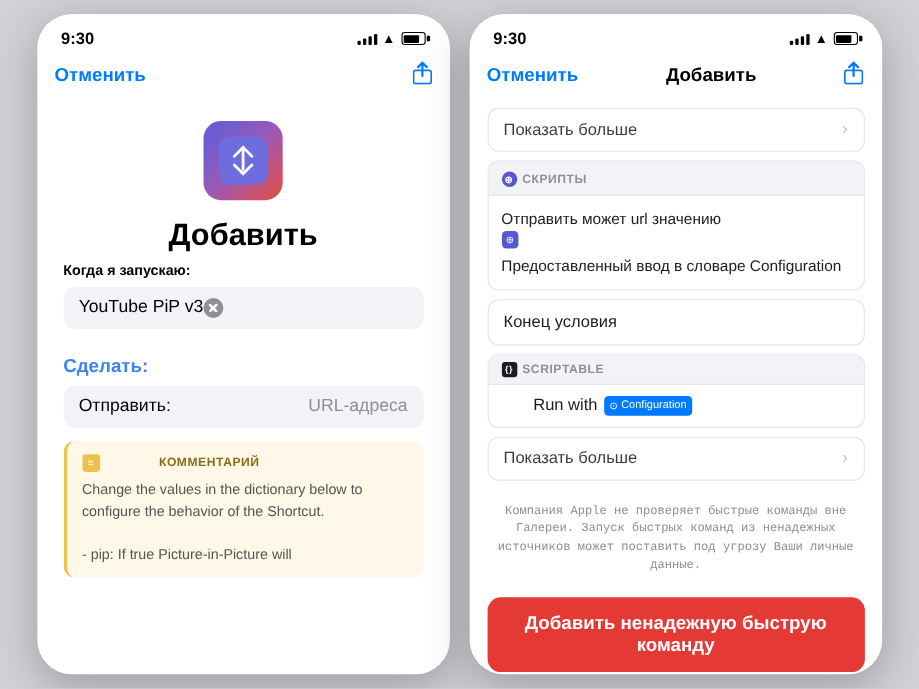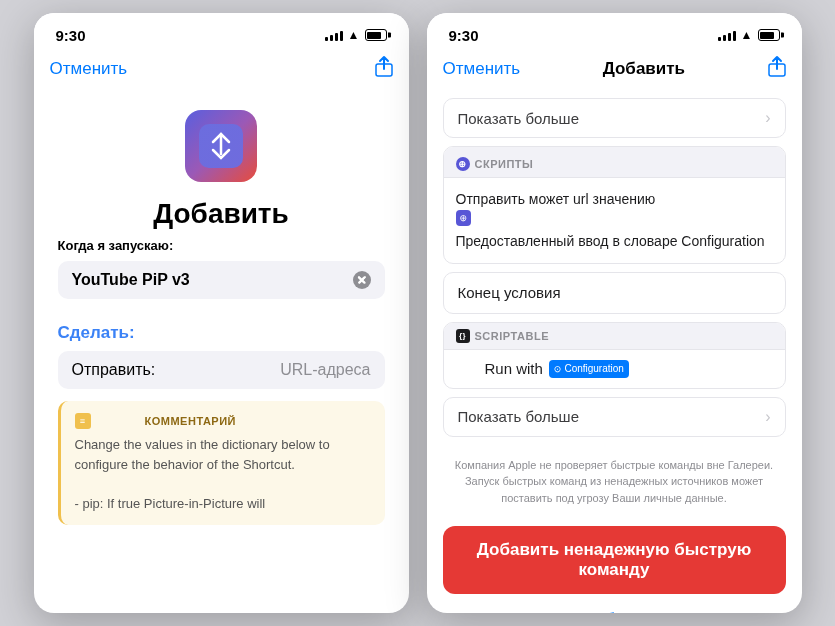--- a/index.html
+++ b/index.html
@@ -18,21 +18,21 @@
     .phones-container {
       display: flex;
       gap: 18px;
       align-items: center;
     }
 
     .phone {
       width: 375px;
       height: 600px;
       background: #fff;
-      border-radius: 20px;
+      border-radius: 31px;
       overflow: hidden;
       box-shadow: 0 10px 40px rgba(0,0,0,0.25);
       position: relative;
       display: flex;
       flex-direction: column;
     }
 
     
     .status-bar {
       display: flex;
@@ -110,21 +110,21 @@
       justify-content: space-between;
       align-items: center;
       padding: 4px 16px 8px;
       background: #fff;
       flex-shrink: 0;
     }
 
     .nav-cancel {
       color: #007aff;
       font-size: 17px;
-      font-weight: 400;
+      font-weight: 700;
       cursor: pointer;
     }
 
     .nav-title {
       font-size: 17px;
       font-weight: 600;
       color: #000;
     }
 
     .nav-share {
@@ -189,23 +189,21 @@
       margin-bottom: 8px;
     }
 
     .input-row {
       width: 100%;
       background: #f2f2f7;
       border-radius: 10px;
       padding: 10px 14px;
       display: flex;
       align-items: center;
-      justify-content: space-between;
       margin-bottom: 24px;
-      font-weight: bold;
     }
 
     .input-text {
       font-size: 16px;
       color: #000;
     }
 
     .clear-btn {
       width: 18px;
       height: 18px;
@@ -497,20 +495,21 @@
     .warning-box {
       margin: 12px 24px;
       padding: 8px 0;
     }
 
     .warning-text {
       font-size: 11px;
       color: #8e8e93;
       text-align: center;
       line-height: 1.5;
+      font-family: Liberation Mono, monospace;
     }
 
     .add-btn {
       margin: 8px 16px;
       background: #e53935;
       border-radius: 12px;
       padding: 14px;
       text-align: center;
       cursor: pointer;
     }

